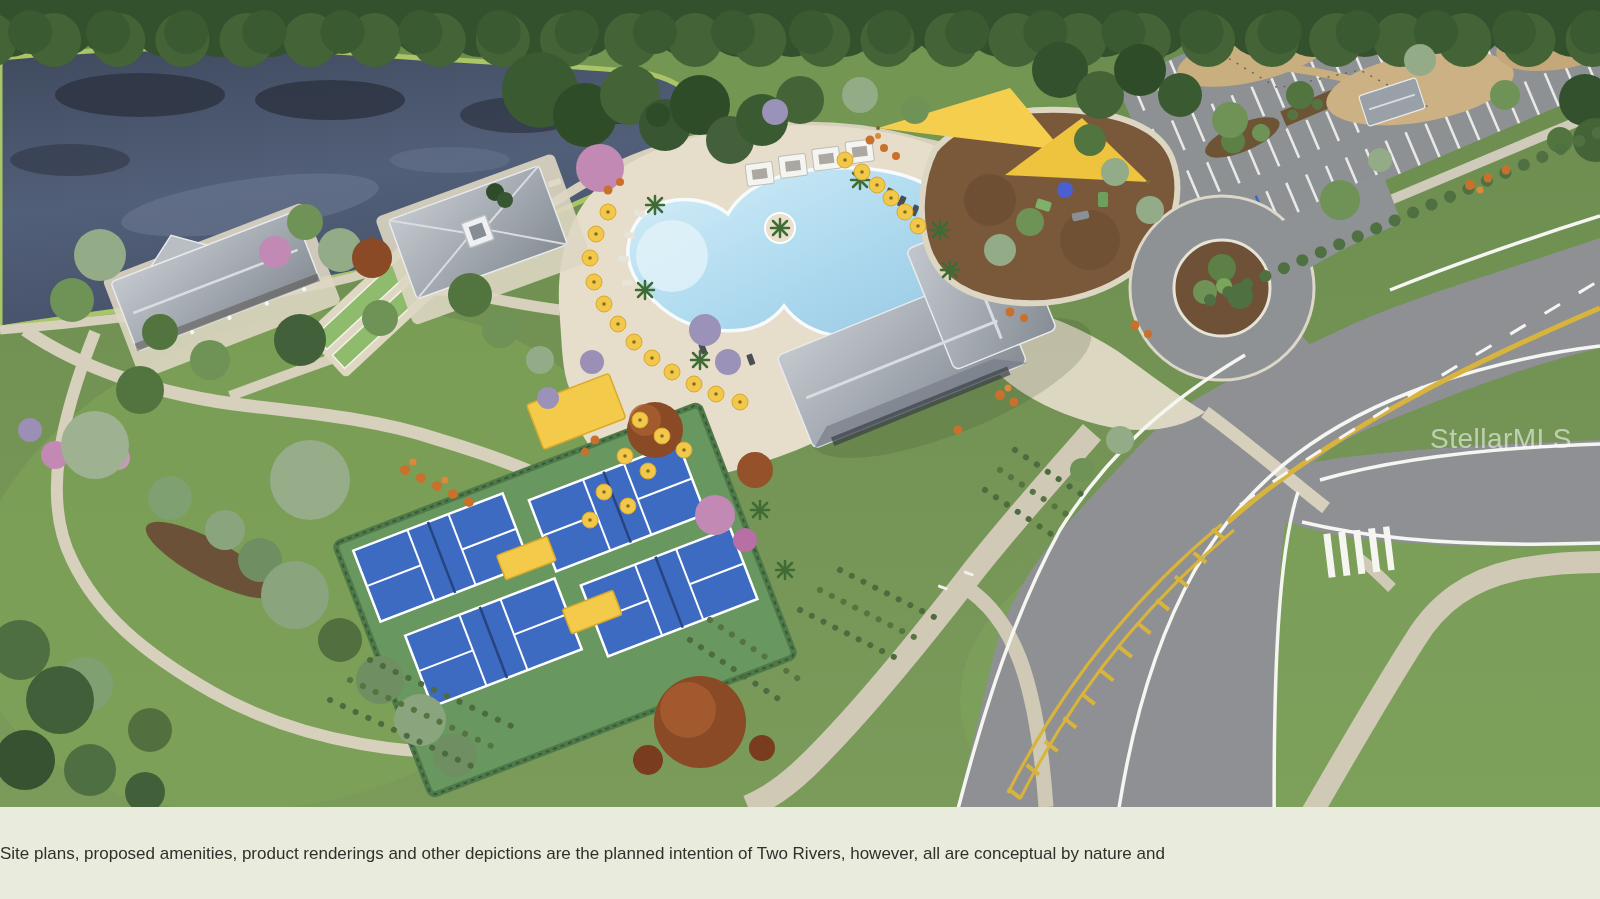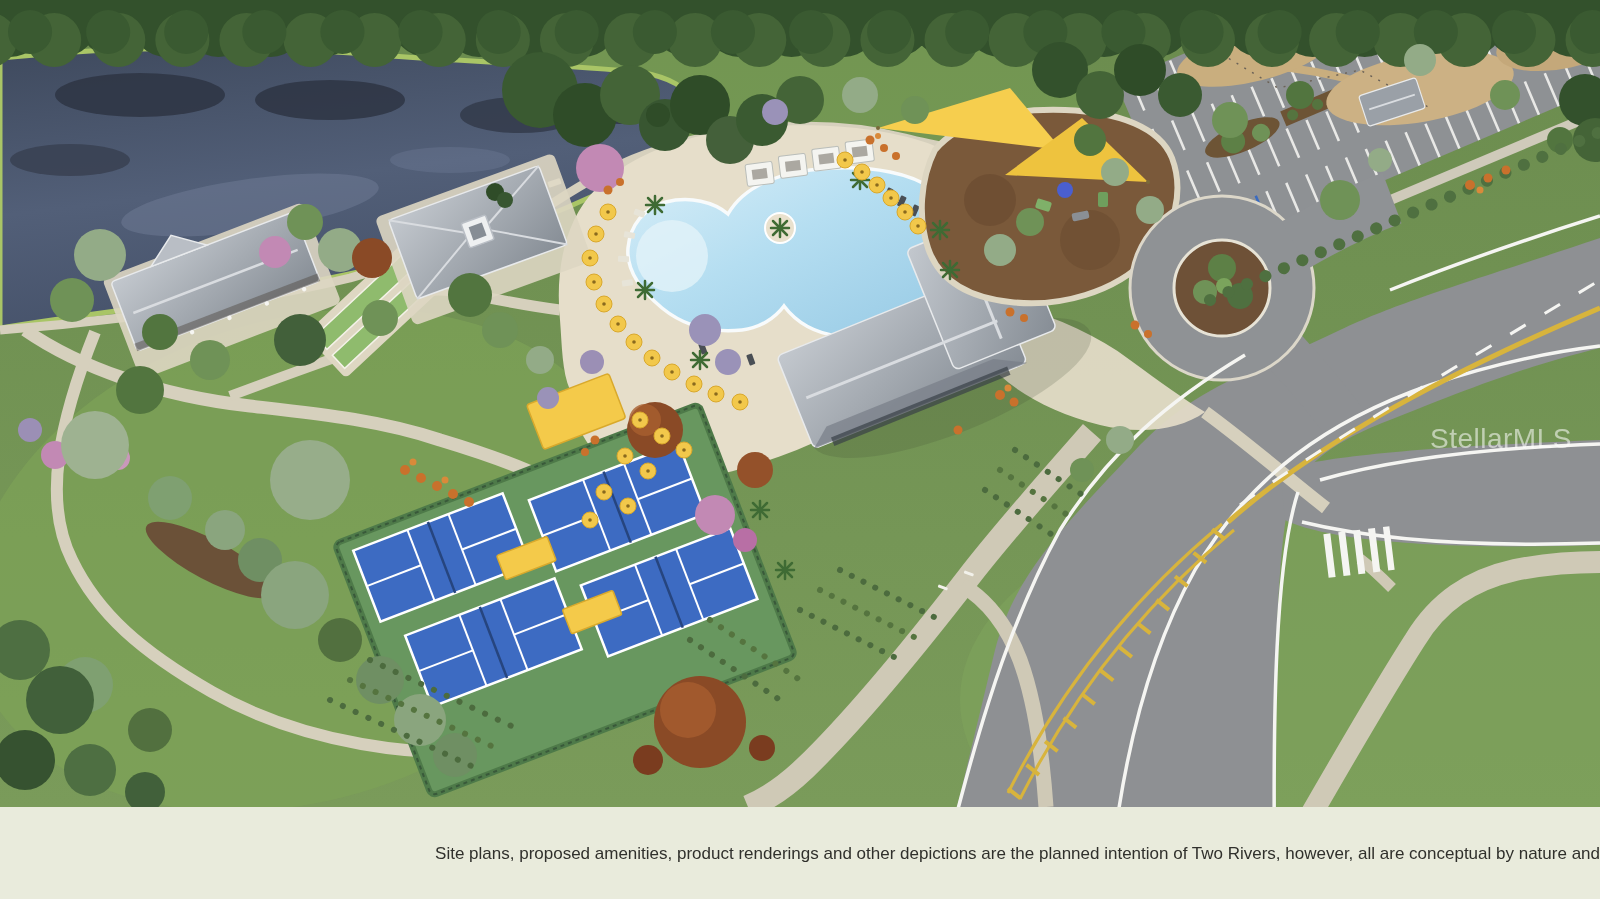--- a/index.html
+++ b/index.html
@@ -11,21 +11,21 @@
   .render{position:absolute;left:0;top:0;width:1600px;height:807px;}
   .render svg{display:block;}
   .watermark{
     position:absolute;left:1430px;top:423px;
     font-size:28px;font-weight:300;letter-spacing:.5px;
     color:rgba(255,255,255,.55);pointer-events:none;white-space:nowrap;
   }
   .caption{
     position:absolute;left:0;top:807px;width:1600px;height:92px;
     background:#e9ebdc;display:flex;flex-direction:column;
-    align-items:flex-end;justify-content:center;gap:3px;
+    align-items:flex-start;justify-content:center;gap:3px;
   }
   .caption p{
     margin:0;font-size:17px;line-height:25px;color:#30302c;
     text-align:center;max-width:1460px;
   }
 </style>
 </head>
 <body>
 
 <div class="stage">

